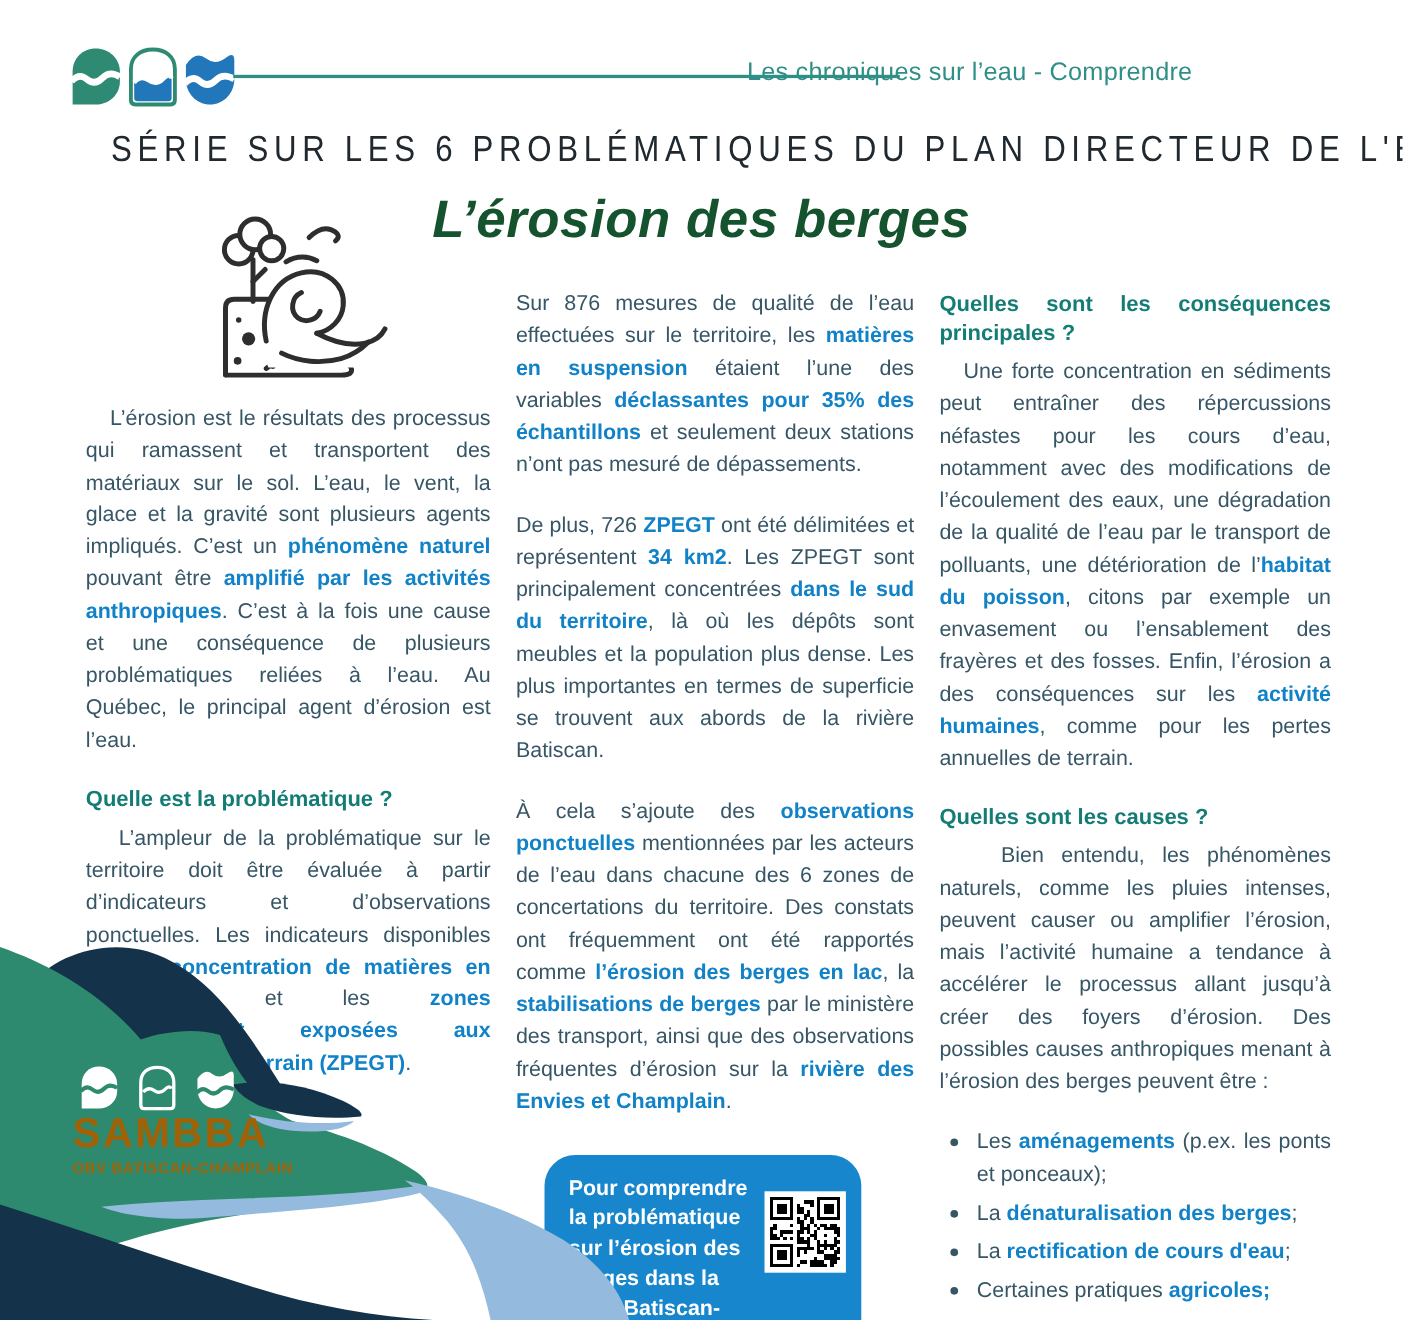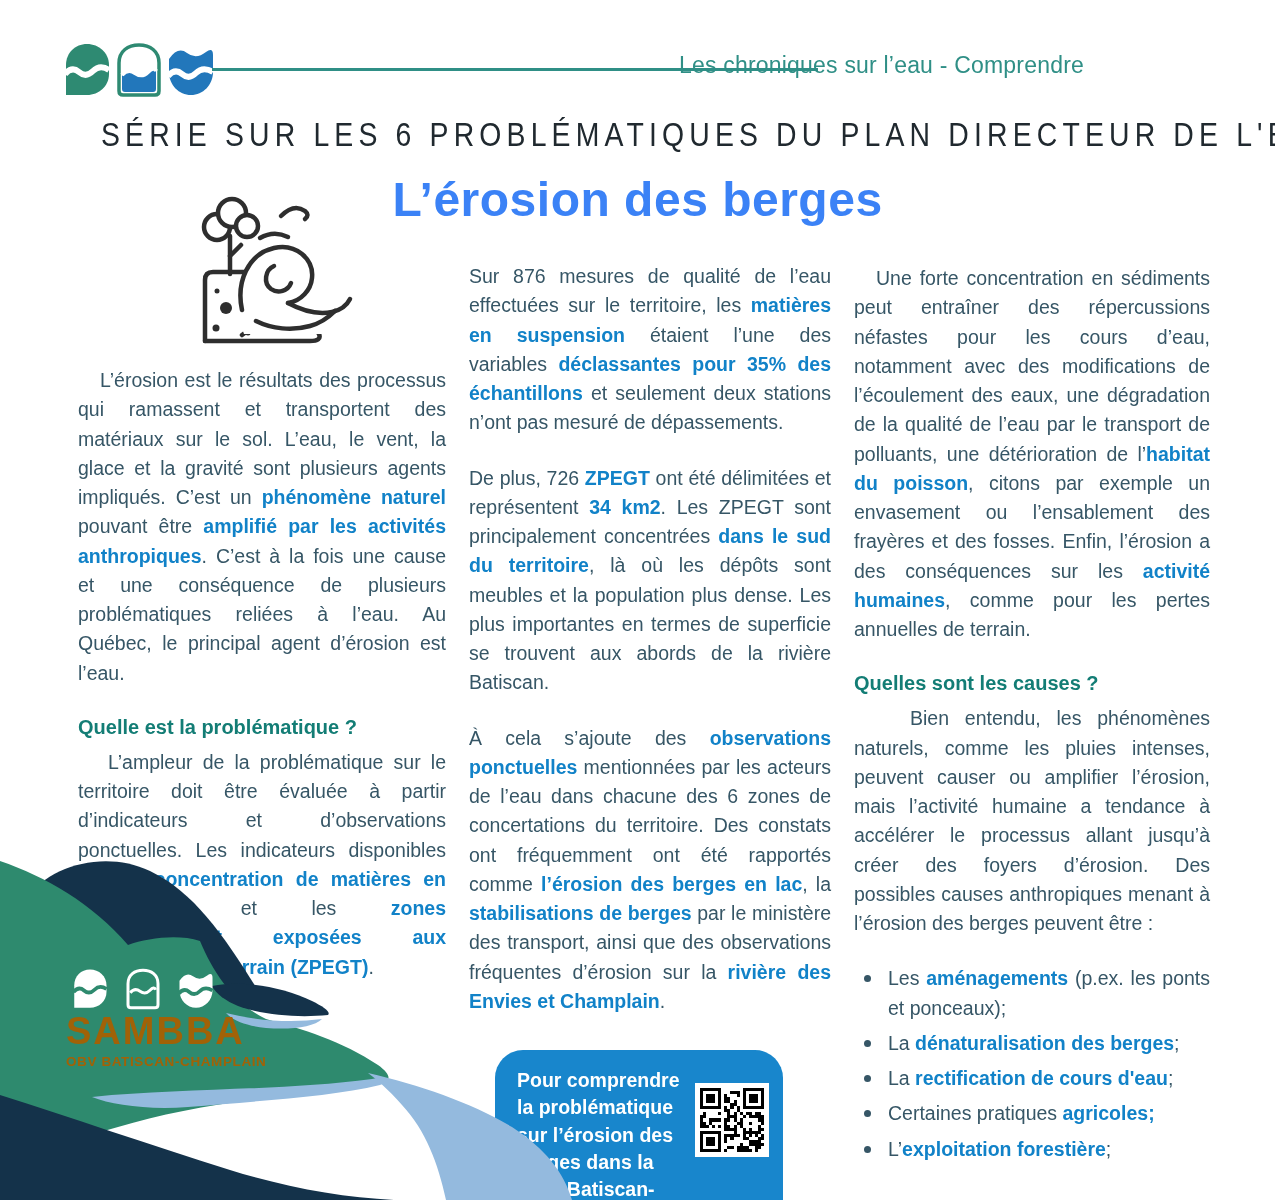--- a/index.html
+++ b/index.html
@@ -15,21 +15,21 @@
   
   .brand-logo{position:absolute;left:64px;top:42px;}
   .header-rule{position:absolute;left:212px;top:68px;width:606px;height:2.5px;background:var(--teal_line);}
   .chronicle{position:absolute;right:89px;top:52px;font-size:23px;color:var(--teal_line);letter-spacing:.2px;}
 
   
   .title-wrap{position:absolute;left:0;top:116px;width:1275px;text-align:center;}
   .title-inner{display:inline-block;font-size:33px;font-weight:400;color:var(--title_dark);
     letter-spacing:6px;transform:scaleX(.86);transform-origin:center;white-space:nowrap;}
   .subtitle{position:absolute;left:0;top:172px;width:1275px;text-align:center;
-    font-size:48px;font-weight:700;color:#3b82f6;letter-spacing:.5px;}
+    font-size:48px;font-weight:700;color:#14532d;letter-spacing:.5px;font-style:italic;}
 
   .erosion-ill{position:absolute;left:168px;top:186px;}
 
   
   .cols{position:absolute;left:78px;top:256px;width:1133px;display:grid;
     grid-template-columns:368px 362px 356px;column-gap:23px;}
   .col{color:var(--body_text);font-size:19.5px;line-height:1.5;text-align:justify;}
   .col-left{padding-top:110px;}
   .col-mid{padding-top:6px;}
   .col-right{padding-top:8px;}
@@ -362,20 +362,21 @@
                 <rect x="15" y="20" width="1" height="1"></rect>
                 <rect x="16" y="20" width="1" height="1"></rect>
                 <rect x="18" y="20" width="1" height="1"></rect>
               </g>
             </svg>
         </div>
       </div>
     </div>
 
     <div class="col col-right">
+      <h3 class="qhead">Quelles sont les conséquences principales ?</h3>
       <p class="indent-sm"><span>Une forte concentration en sédiments peut entraîner des répercussions néfastes pour les cours d’eau, notamment avec des modifications de l’écoulement des eaux, une dégradation de la qualité de l’eau par le transport de polluants, une détérioration de l’</span><span class="hl">habitat du poisson</span><span>, citons par exemple un envasement ou l’ensablement des frayères et des fosses. Enfin, l’érosion a des conséquences sur les </span><span class="hl">activité humaines</span><span>, comme pour les pertes annuelles de terrain.</span></p>
       <h3 class="qhead mt">Quelles sont les causes ?</h3>
       <p class="indent-lg"><span>Bien entendu, les phénomènes naturels, comme les pluies intenses, peuvent causer ou amplifier l’érosion, mais l’activité humaine a tendance à accélérer le processus allant jusqu’à créer des foyers d’érosion. Des possibles causes anthropiques menant à l’érosion des berges peuvent être :</span></p>
       <ul class="causes">
           <li><span>Les </span><span class="hl">aménagements</span><span> (p.ex. les ponts et ponceaux);</span></li>
           <li><span>La </span><span class="hl">dénaturalisation des berges</span><span>;</span></li>
           <li><span>La </span><span class="hl">rectification de cours d'eau</span><span>;</span></li>
           <li><span>Certaines pratiques </span><span class="hl">agricoles;</span></li>
           <li><span>L’</span><span class="hl">exploitation forestière</span><span>;</span></li>
         </ul>

